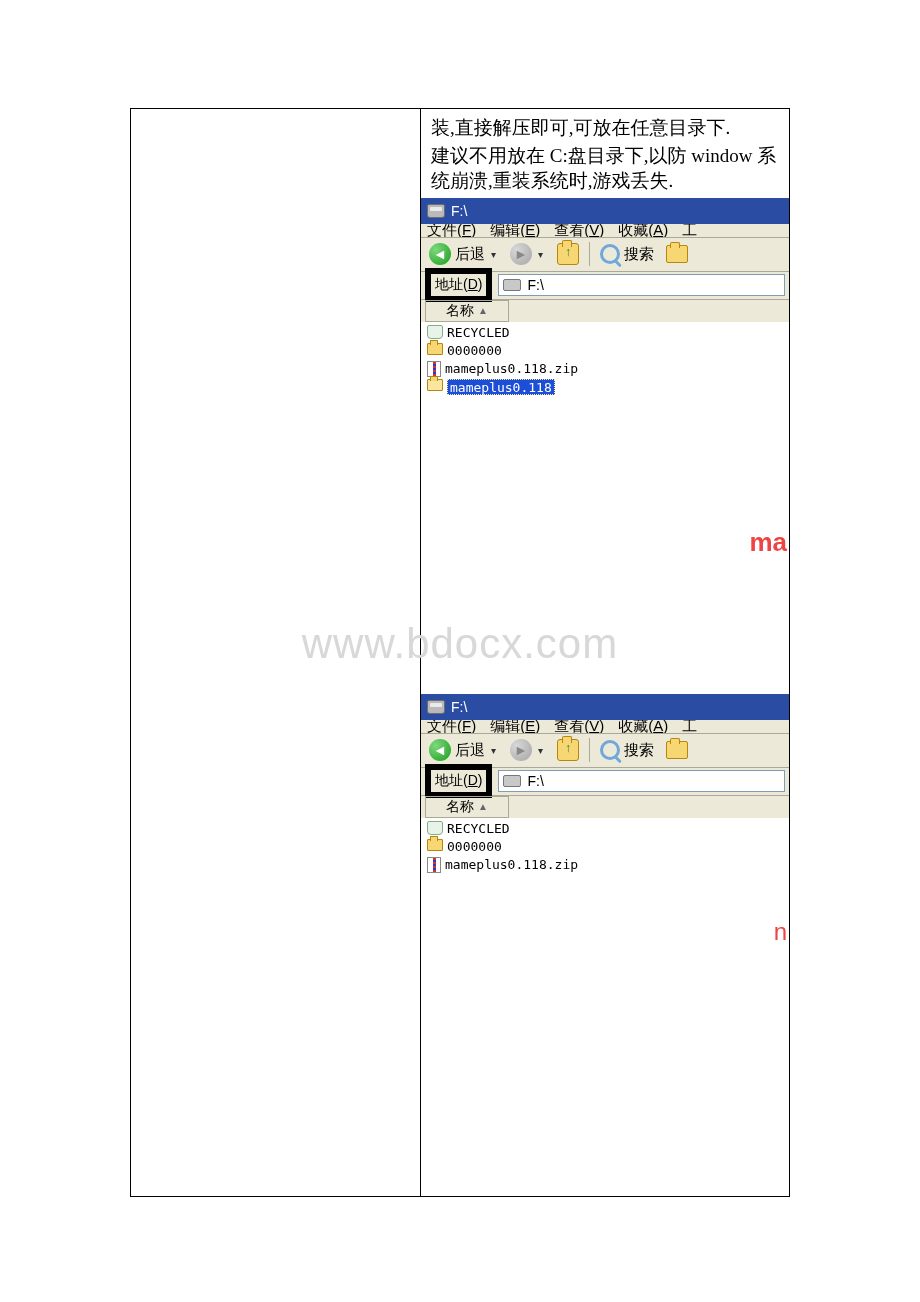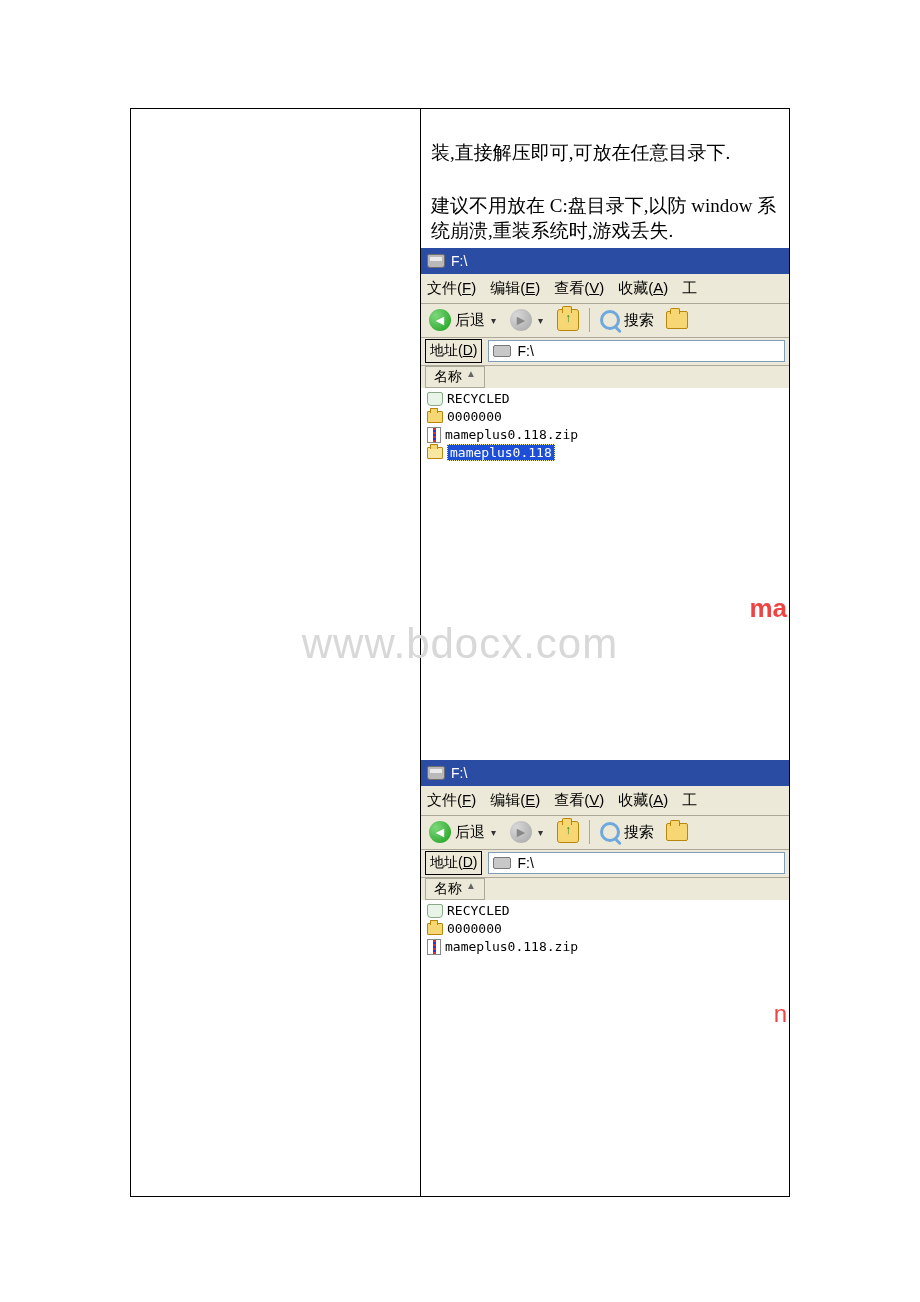--- a/index.html
+++ b/index.html
@@ -27,21 +27,20 @@
   .rightcol {
     flex: 1;
     display: flex;
     flex-direction: column;
     padding: 6px 0 0 0;
   }
   .para {
     padding: 0 10px 2px 10px;
     line-height: 1.35;
     color: #000;
-    margin-top: 25px;
   }
 
   
   .titlebar {
     background: #2a4da3;
     color: #fff;
     height: 26px;
     display: flex;
     align-items: center;
     padding: 0 6px;
@@ -59,21 +58,21 @@
   .titlebar .drvicon::after{
     content:"";
     position:absolute;
     left:2px; top:2px; right:2px; height:4px;
     background:#eaeaea;
     border-radius:1px;
   }
   .menubar {
     background: #ece9d8;
     border-bottom: 1px solid #aca899;
-    height: 30px;
+    height: 14px;
     display: flex;
     align-items: center;
     font-size: 15px;
     padding: 0 6px;
     gap: 14px;
     font-family: "SimSun", sans-serif;
     overflow:hidden;
     white-space:nowrap;
   }
   .menubar span u { text-decoration: underline; }
@@ -117,48 +116,48 @@
     background:#ece9d8;
     border-bottom:1px solid #aca899;
     height:28px;
     display:flex;
     align-items:center;
     padding:0 4px;
     font-size:14px;
     gap:6px;
     font-family: "SimSun", sans-serif;
   }
-  .addrlabel { padding:2px 4px; border:1px solid #000000; background:#ece9d8;}
+  .addrlabel { padding:2px 4px; border:6px solid #000000; background:#ece9d8;}
   .addrfield {
     flex:1; height:22px; border:1px solid #7f9db9; background:#fff;
     display:flex; align-items:center; padding:0 4px; gap:6px;
     overflow:hidden; white-space:nowrap;
   }
   .addrfield .drvicon2{width:18px;height:12px;background:#c8c8c8;border:1px solid #777;border-radius:2px;}
 
   .colhdr {
     background:#ece9d8;
     height:22px;
     display:flex;
     align-items:center;
     padding:0 4px;
     font-size:14px;
     font-family: "SimSun", sans-serif;
   }
-  .colcell{border:1px solid #aca899; padding:1px 8px; display:inline-flex; gap:4px;}
+  .colcell{border:1px solid #aca899; padding:1px 20px; display:inline-flex; align-items:center; gap:4px;}
   .sortarrow{font-size:10px;color:#666;}
 
   .filelist {
     background:#fff;
     font-size:13px;
     font-family:"SimSun", monospace;
     padding:2px 0;
   }
   .fileitem {
-    display:flex; align-items:center; gap:4px;
+    display:flex; gap:4px;
     padding:1px 6px; height:18px;
     white-space:nowrap;
   }
   .fileitem .sel {
     background:#1d4ed8; color:#fff; border:1px dotted #f0f0a0;
     padding:0 2px;
   }
   .fi-recycle{width:16px;height:14px;border:1px solid #8a8;background:#e8f4e8;border-radius:2px 2px 4px 4px;}
   .fi-folder{width:16px;height:12px;background:#f7d774;border:1px solid #b8860b;border-radius:1px;position:relative;}
   .fi-folder::before{content:"";position:absolute;left:2px;top:-4px;width:6px;height:4px;background:#f7d774;border:1px solid #b8860b;border-bottom:none;border-radius:1px 1px 0 0;}

